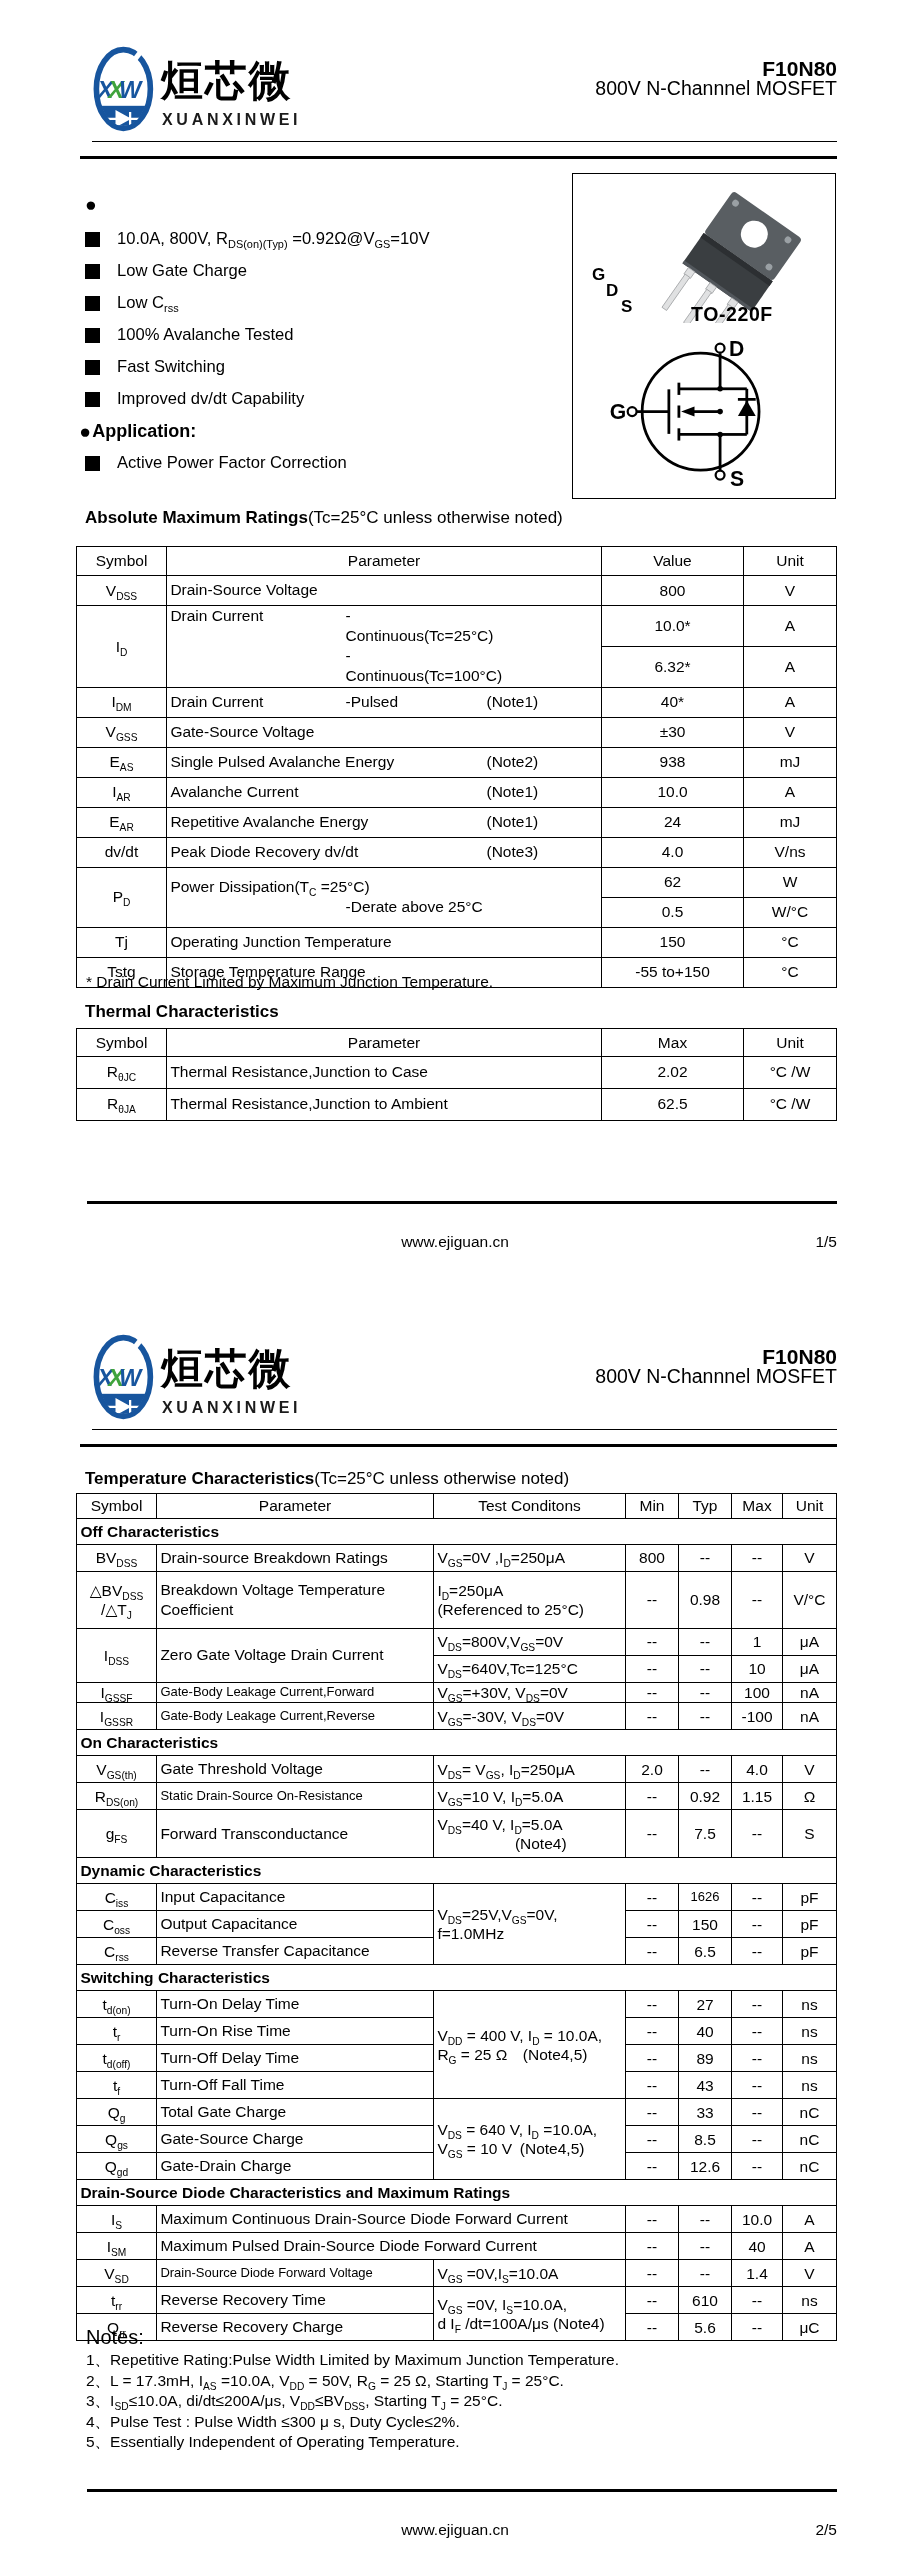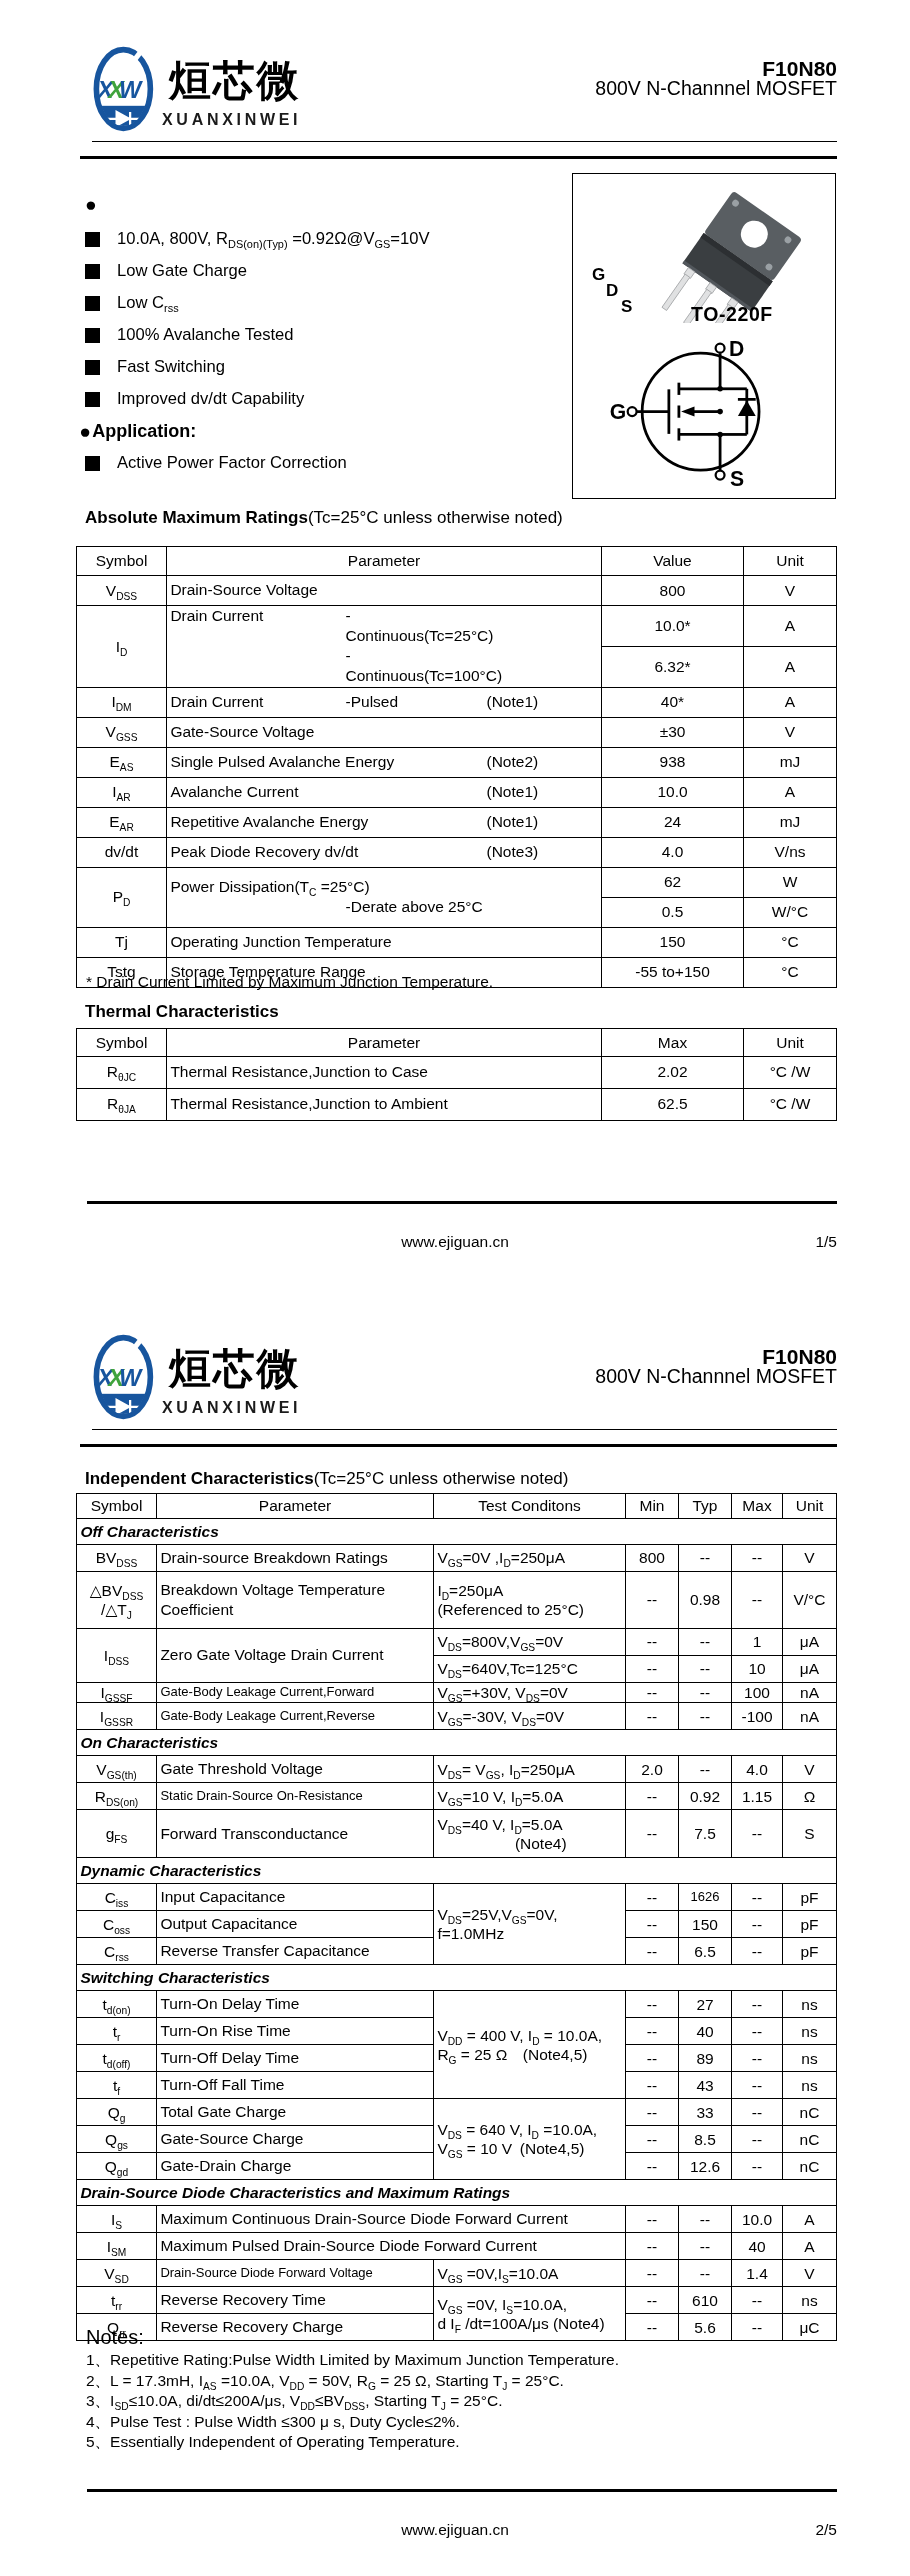--- a/index.html
+++ b/index.html
@@ -5,21 +5,21 @@
   html,body{margin:0;padding:0;background:#9a9a9a;}
   .sheet{position:relative;width:910px;height:2576px;background:#ffffff;
          font-family:"Liberation Sans","DejaVu Sans",sans-serif;color:#000;}
   .page{position:absolute;left:0;width:910px;height:1288px;overflow:hidden;background:#fff;}
   #p1{top:0;} #p2{top:1288px;}
   .abs{position:absolute;}
 
   
   .logo{position:absolute;left:93px;top:44px;width:195px;height:93px;}
   .logo-badge{position:absolute;left:0;top:0;width:63px;height:91px;}
-  .logo-cn{position:absolute;left:76px;top:16px;font-size:42px;font-weight:700;line-height:1;letter-spacing:1.7px;white-space:nowrap;}
+  .logo-cn{position:absolute;left:68px;top:16px;font-size:42px;font-weight:700;line-height:1;letter-spacing:1.7px;white-space:nowrap;}
   .logo-en{position:absolute;left:69px;top:67px;font-size:16px;font-weight:700;letter-spacing:3.7px;color:#1b1b1b;white-space:nowrap;}
   .hdr-part{position:absolute;right:73px;top:57px;font-size:21px;font-weight:700;text-align:right;}
   .hdr-sub{position:absolute;right:73px;top:77px;font-size:19.5px;text-align:right;}
   .rule-thin{position:absolute;left:92px;right:73px;top:141px;height:1.1px;background:#000;}
   .rule-thick{position:absolute;left:80px;right:73px;top:156px;height:2.9px;background:#000;}
 
   
   .features{position:absolute;left:85px;top:193px;width:482px;}
   .feat-bullet{height:30px;font-size:19.5px;line-height:23px;}
   .feat{height:32px;display:flex;align-items:center;font-size:16.6px;}
@@ -41,21 +41,21 @@
   
   table.dstable{border-collapse:collapse;table-layout:fixed;width:759px;border:1.7px solid #000;}
   .dstable td{border:1.1px solid #000;vertical-align:middle;padding:0 3.4px;font-size:15.5px;line-height:1.25;overflow:hidden;}
   .c-hdr{text-align:center;font-size:16.6px;}
   .c-sym{text-align:center;font-size:16px;padding:0 1.1px;}
   .c-val{text-align:center;}
   .c-val.tsm{font-size:13px;}
   .c-param{padding-left:6.9px;}
   .c-param.sm{font-size:13px;}
   .c-cond{font-size:15px;padding-left:5.7px;}
-  .c-section{font-weight:700;font-size:17px;padding-left:5.7px;font-style:italic;}
+  .c-section{font-weight:700;font-size:17px;padding-left:5.7px;}
   sub{font-size:66%;line-height:0;}
   .ln{line-height:1.25;}
   .pl{display:grid;grid-template-columns:41% 33% 26%;width:100%;line-height:1.3;}
   .pl .a{grid-column:1;} .pl .b{grid-column:2;} .pl .c{grid-column:3;}
   .pl .ab2{grid-column:1/3;} .pl .ab3{grid-column:1/4;}
 
   .footnote{position:absolute;left:86px;top:973px;font-size:15.5px;}
   .notes{position:absolute;left:86px;top:1038px;width:717px;}
   .notes .nlabel{font-size:20px;height:24px;}
   .notes .nitem{font-size:15.5px;height:20.6px;white-space:nowrap;}
@@ -424,21 +424,21 @@
       <div class="logo-cn">烜芯微</div>
       <div class="logo-en">XUANXINWEI</div>
     </div>
 
     <div class="hdr-part">F10N80</div>
     <div class="hdr-sub">800V N-Channnel MOSFET</div>
     <div class="rule-thin"></div>
     <div class="rule-thick"></div>
 
     <div class="sec-title" style="left:85px;top:181px;">
-      <b>Independent Characteristics</b><span>(Tc=25°C unless otherwise noted)</span>
+      <b>Temperature Characteristics</b><span>(Tc=25°C unless otherwise noted)</span>
     </div>
     <table class="dstable abs" style="left:76px;top:205px;" id="tbl-elec">
         <colgroup>
           <col style="width: 80px;">
           <col style="width: 277px;">
           <col style="width: 192px;">
           <col style="width: 53px;">
           <col style="width: 53px;">
           <col style="width: 51px;">
           <col style="width: 54px;">

